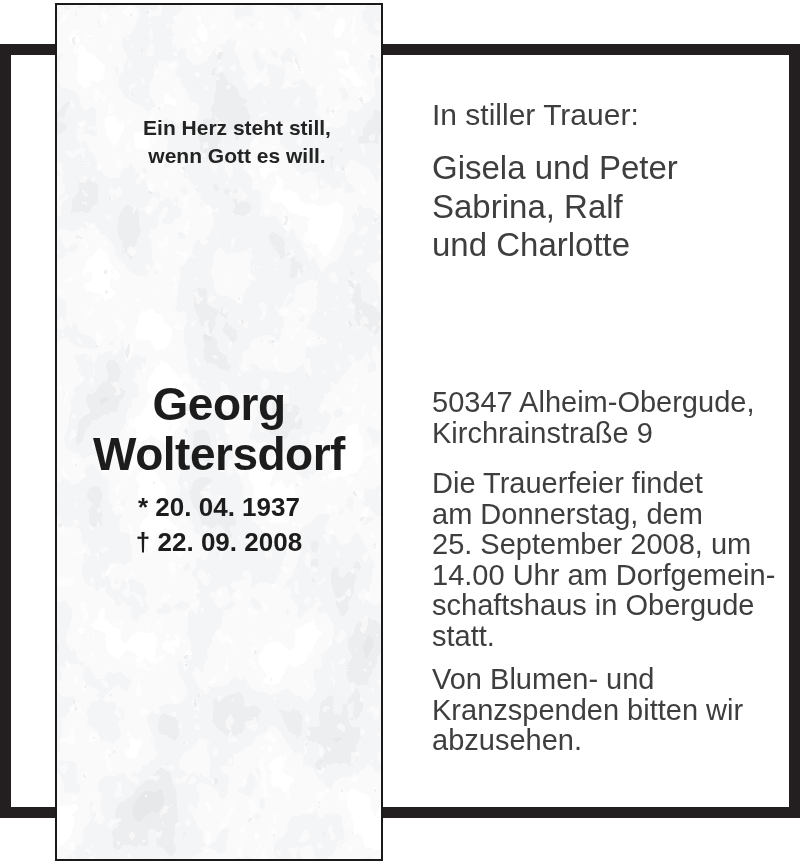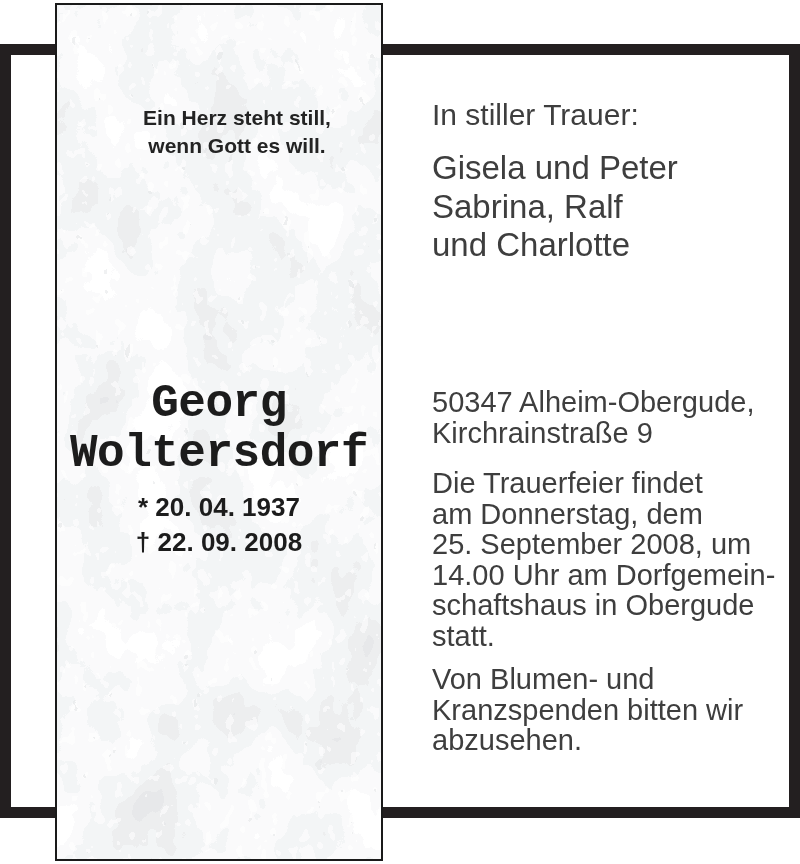--- a/index.html
+++ b/index.html
@@ -54,42 +54,41 @@
     position: absolute;
     left: 0;
     top: 0;
     right: 0;
     bottom: 0;
     z-index: 2;
   }
 
   .epitaph {
     position: absolute;
-    top: 99px;
+    top: 109px;
     left: 0;
     right: 0;
     text-align: center;
     font-size: 21px;
     line-height: 28px;
     font-weight: bold;
     color: #232323;
     padding-left: 36px;
   }
   .deceased-name {
     position: absolute;
     top: 374px;
     left: 0;
     right: 0;
     text-align: center;
     font-size: 46px;
     line-height: 50px;
     font-weight: bold;
     color: #1c1c1c;
     letter-spacing: -0.5px;
-    font-family: Liberation Mono, monospace;
   }
   .life-dates {
     position: absolute;
     top: 485px;
     left: 0;
     right: 0;
     text-align: center;
     font-size: 26px;
     line-height: 35px;
     font-weight: bold;

